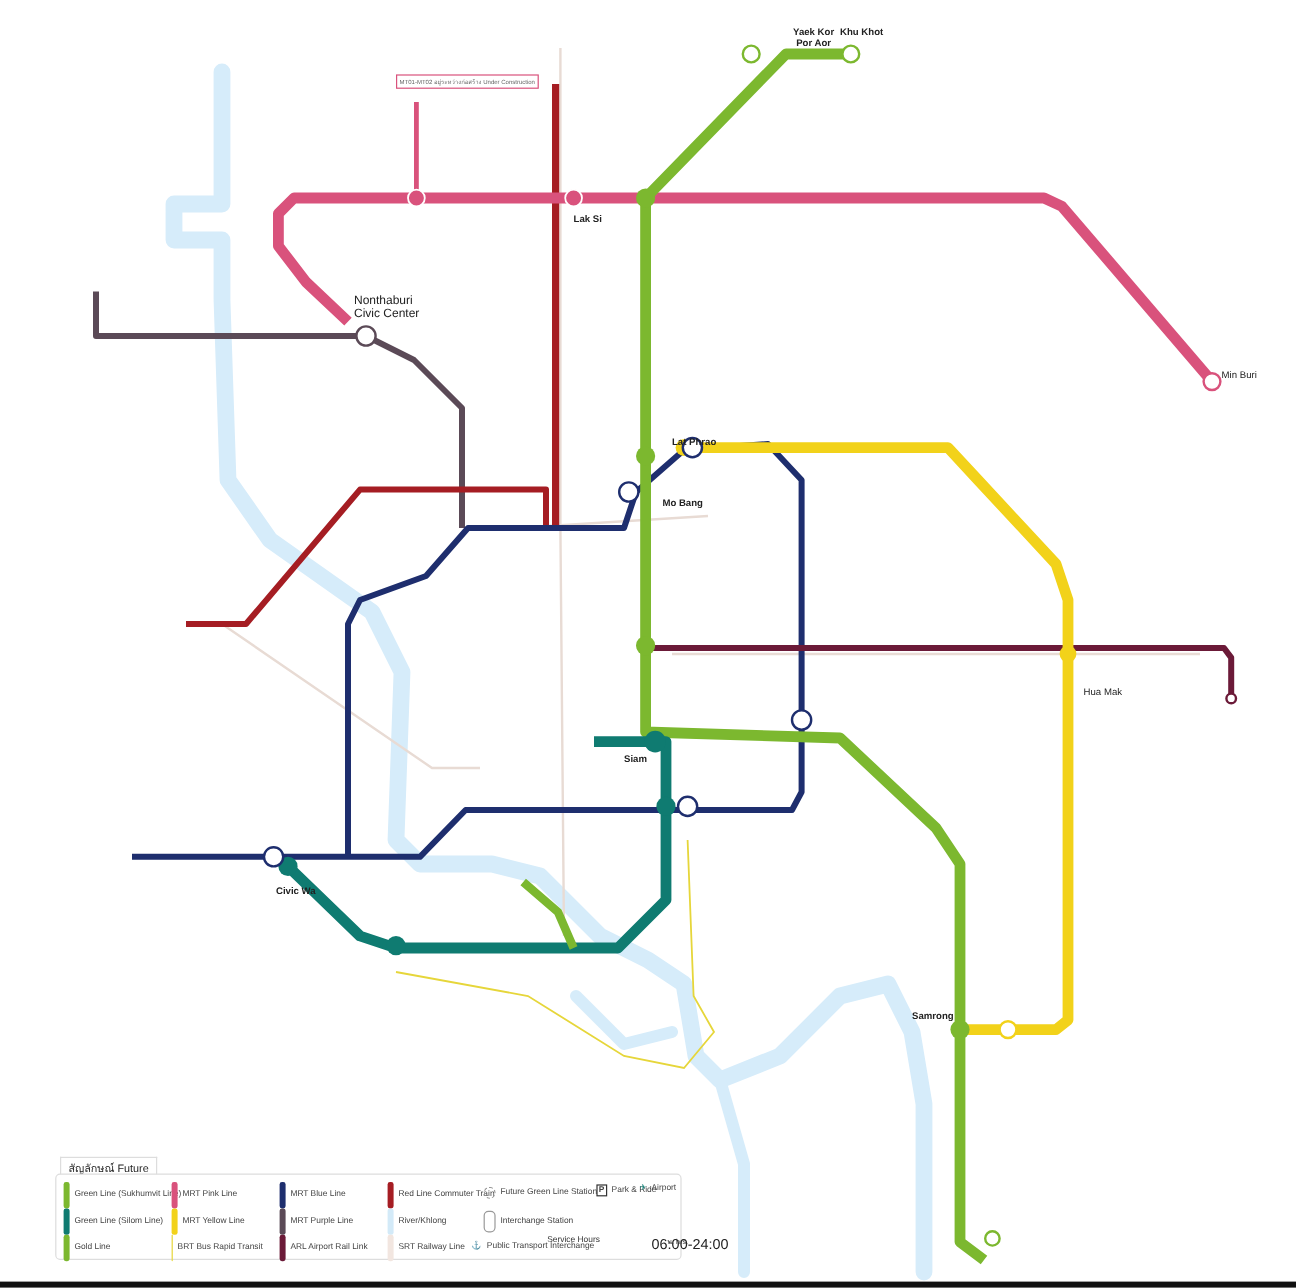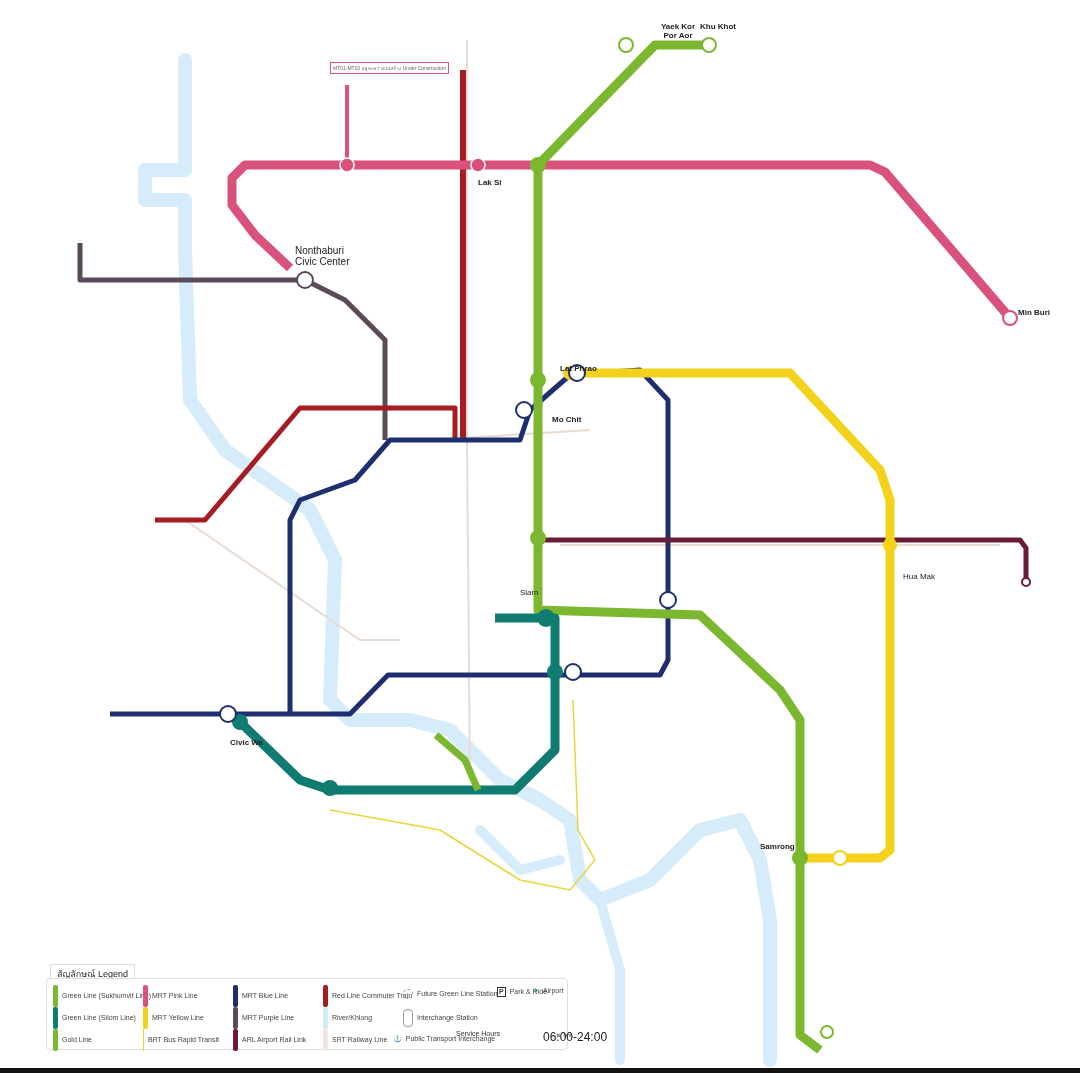--- a/index.html
+++ b/index.html
@@ -77,33 +77,33 @@
     <circle cx="577" cy="373" r="8" fill="#fff" stroke="#1e2e6e" stroke-width="2"></circle>
     <circle cx="524" cy="410" r="8" fill="#fff" stroke="#1e2e6e" stroke-width="2"></circle>
     <circle cx="668" cy="600" r="8" fill="#fff" stroke="#1e2e6e" stroke-width="2"></circle>
     <circle cx="573" cy="672" r="8" fill="#fff" stroke="#1e2e6e" stroke-width="2"></circle>
     <circle cx="1026" cy="582" r="4" fill="#fff" stroke="#6b1a38" stroke-width="2"></circle>
   </g>
 </svg>
 
 <div style="position:absolute;left:700px;top:22px;font-size:8px;font-weight:bold;color:#222">Khu Khot</div>
 <div style="position:absolute;left:658px;top:22px;font-size:8px;font-weight:bold;color:#222;width:40px;text-align:center">Yaek Kor Por Aor</div>
-<div style="position:absolute;left:1018px;top:308px;font-size:8px;font-weight:bold;color:#222">Min Buri</div>
+<div style="position:absolute;left:1018px;top:308px;font-size:8px;font-weight:normal;color:#222">Min Buri</div>
 <div style="position:absolute;left:818px;top:1050px;font-size:8px;font-weight:bold;color:#222"></div>
-<div style="position:absolute;left:520px;top:588px;font-size:8px;font-weight:normal;color:#222">Siam</div>
-<div style="position:absolute;left:552px;top:415px;font-size:8px;font-weight:bold;color:#222">Mo Chit</div>
+<div style="position:absolute;left:520px;top:628px;font-size:8px;font-weight:bold;color:#222">Siam</div>
+<div style="position:absolute;left:552px;top:415px;font-size:8px;font-weight:bold;color:#222">Mo Bang</div>
 <div style="position:absolute;left:230px;top:738px;font-size:8px;font-weight:bold;color:#222">Civic Wa</div>
 <div style="position:absolute;left:760px;top:842px;font-size:8px;font-weight:bold;color:#222">Samrong</div>
 <div style="position:absolute;left:560px;top:364px;font-size:8px;font-weight:bold;color:#222">Lat Phrao</div>
 <div style="position:absolute;left:903px;top:572px;font-size:8px;font-weight:normal;color:#222">Hua Mak</div>
 <div style="position:absolute;left:295px;top:245px;font-size:10px;font-weight:normal;color:#222;width:70px">Nonthaburi Civic Center</div>
 <div style="position:absolute;left:478px;top:178px;font-size:8px;font-weight:bold;color:#222">Lak Si</div>
 <div style="position:absolute;left:330px;top:62px;font-size:5px;color:#666;border:1px solid #d9527c;padding:1px 2px;background:#fff">MT01-MT02 อยู่ระหว่างก่อสร้าง Under Construction</div>
 
-<div class="legend-title">สัญลักษณ์ Legend</div>
+<div class="legend-title">สัญลักษณ์ Future</div>
 <div class="legend">
   <div class="legend-item" style="left:6px;top:6px">
       <span class="swatch" style="background:#7cb82f"></span>
       <span>Green Line (Sukhumvit Line)</span>
     </div>
   <div class="legend-item" style="left:6px;top:28px">
       <span class="swatch" style="background:#0f7b71"></span>
       <span>Green Line (Silom Line)</span>
     </div>
   <div class="legend-item" style="left:6px;top:50px">

